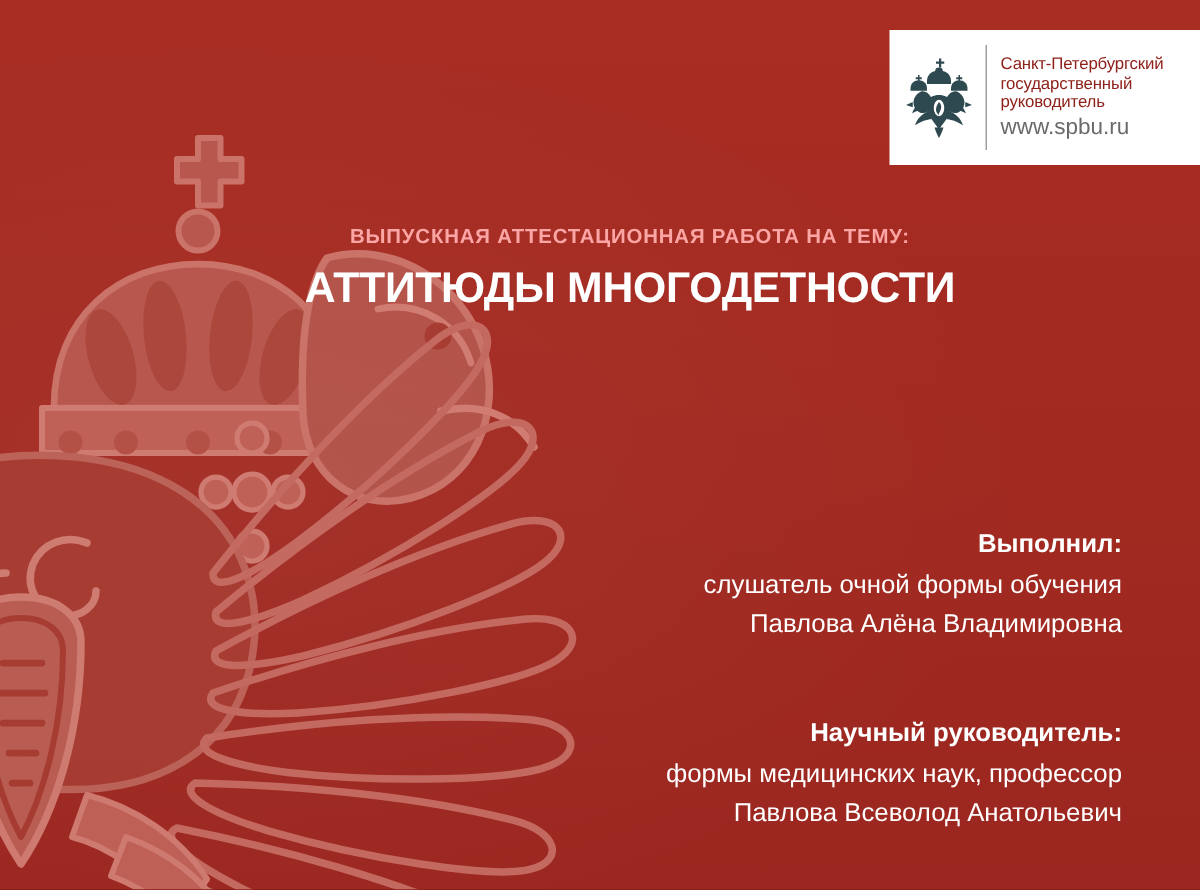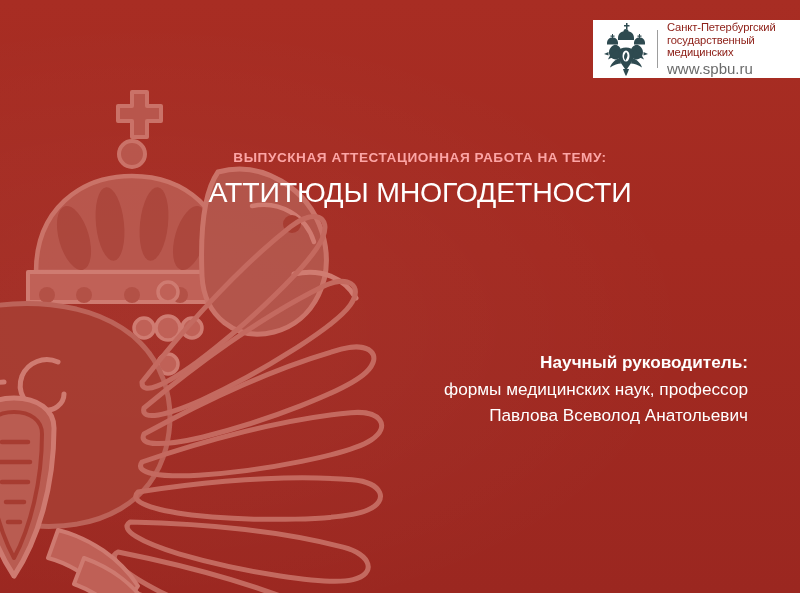--- a/index.html
+++ b/index.html
@@ -40,21 +40,21 @@
     width: 100%;
     height: 100%;
   }
 
   
   .logo-box {
     position: absolute;
     left: 593px;
     top: 20px;
     width: 207px;
-    height: 58px;
+    height: 90px;
     background: #ffffff;
     display: flex;
     align-items: center;
     box-sizing: border-box;
     padding: 4px 0 4px 10px;
   }
   .logo-emblem {
     width: 46px;
     height: 56px;
     flex: 0 0 46px;
@@ -99,38 +99,38 @@
     font-size: 13.6px;
     font-weight: 700;
     letter-spacing: 0.55px;
     text-transform: uppercase;
     margin-bottom: 9px;
     white-space: nowrap;
   }
   .title-line {
     color: #ffffff;
     font-size: 28.5px;
-    font-weight: 400;
+    font-weight: 700;
     letter-spacing: -0.2px;
     line-height: 1.32;
     white-space: nowrap;
     text-align: center;
   }
 
   
   .credits {
     position: absolute;
     right: 52px;
     top: 350px;
     width: 520px;
     text-align: right;
     color: #ffffff;
   }
   .credit-group + .credit-group {
-    margin-top: 36px;
+    margin-top: 48px;
   }
   .credit-label {
     font-size: 17.2px;
     font-weight: 700;
     line-height: 1.5;
     white-space: nowrap;
   }
   .credit-line {
     font-size: 17.2px;
     font-weight: 400;
@@ -307,31 +307,36 @@
         <ellipse cx="46" cy="70" rx="7" ry="11"></ellipse>
       </g>
       <g fill="#2e4a50">
         <path d="M46 62 c3 3 4 7 2 11 c-1 3 -3 4 -2 7 c-2 -3 -4 -4 -4 -8 c0 -4 2 -7 4 -10 z"></path>
       </g>
     </svg>
     <div class="logo-divider"></div>
     <div class="logo-text">
       <div class="logo-line">Санкт-Петербургский</div>
       <div class="logo-line">государственный</div>
-      <div class="logo-line">медицинских</div>
+      <div class="logo-line">руководитель</div>
       <div class="logo-url">www.spbu.ru</div>
     </div>
   </div>
 
   <div class="title-block">
     <div class="eyebrow">ВЫПУСКНАЯ АТТЕСТАЦИОННАЯ РАБОТА НА ТЕМУ:</div>
     <div class="title-line">АТТИТЮДЫ МНОГОДЕТНОСТИ</div>
   </div>
 
   <div class="credits">
+    <div class="credit-group">
+      <div class="credit-label">Выполнил:</div>
+      <div class="credit-line">слушатель очной формы обучения</div>
+      <div class="credit-line">Павлова Алёна Владимировна</div>
+    </div>
     <div class="credit-group">
       <div class="credit-label">Научный руководитель:</div>
       <div class="credit-line">формы медицинских наук, профессор</div>
       <div class="credit-line">Павлова Всеволод Анатольевич</div>
     </div>
   </div>
 
 </div>
 
 </body></html>

